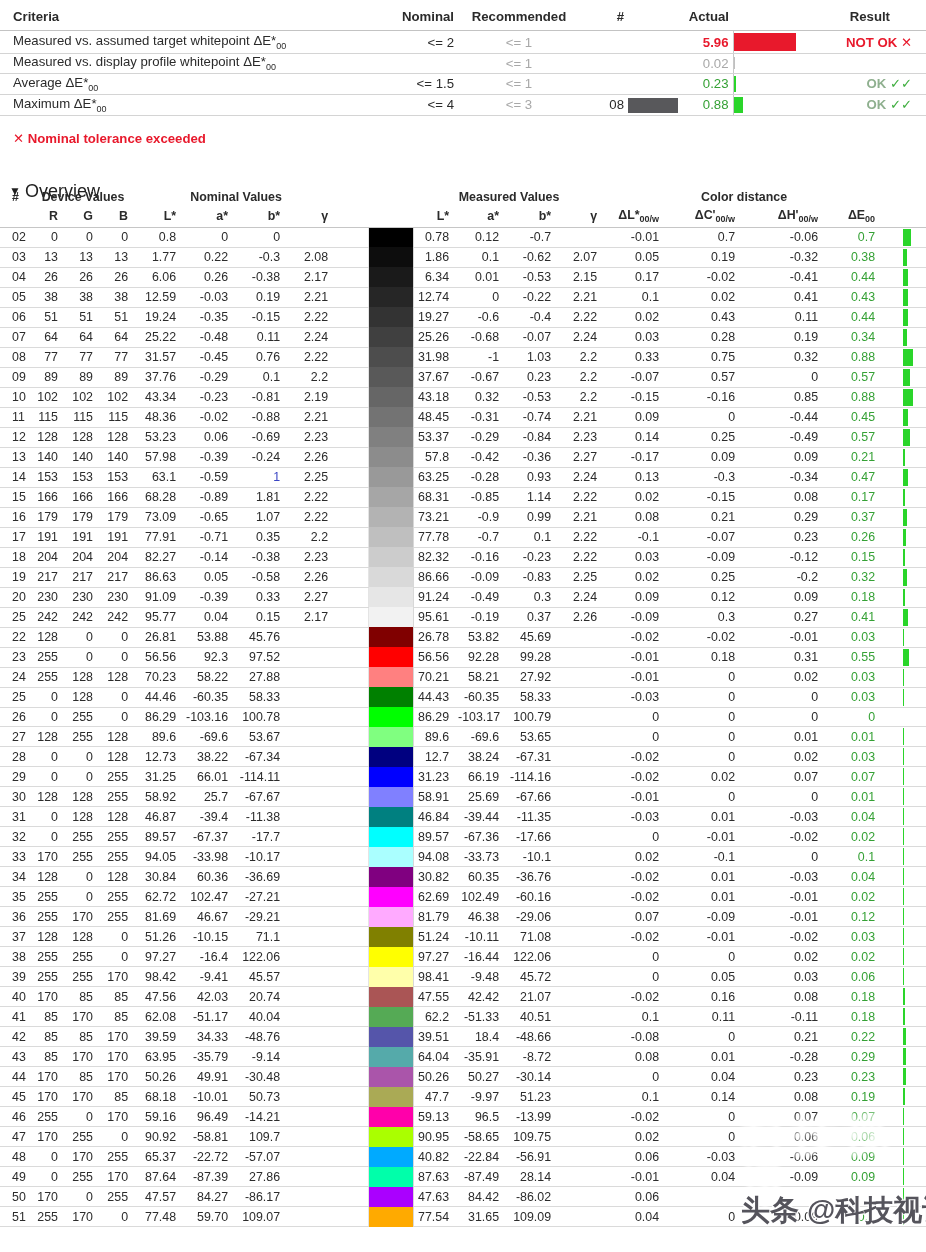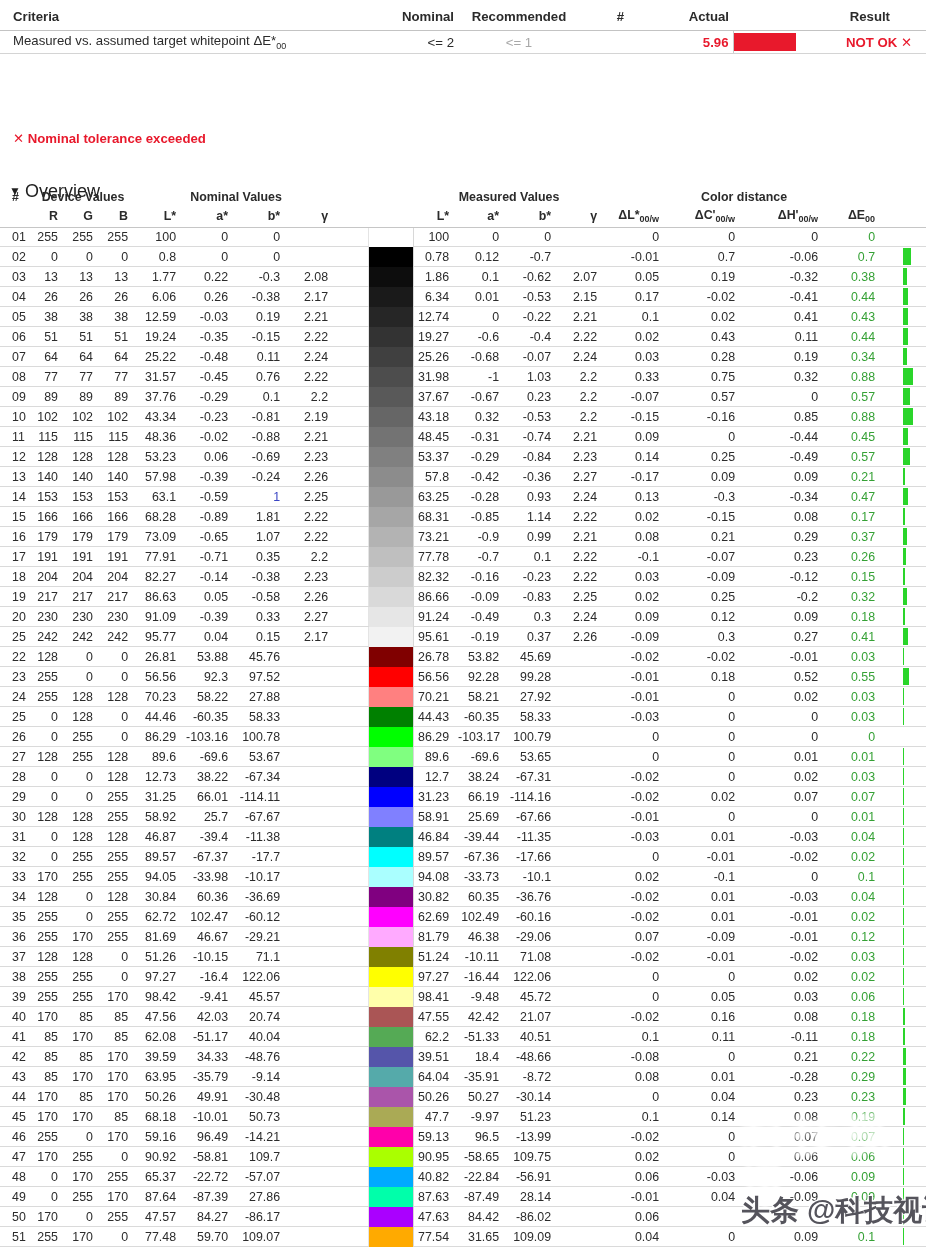--- a/index.html
+++ b/index.html
@@ -100,20 +100,58 @@
         <td class="c-nom">&lt;= 2</td>
         <td class="c-rec">&lt;= 1</td>
         <td class="c-cnt"></td>
         <td class="c-cntbar"></td>
         <td class="c-act act-fail">5.96</td>
         <td class="c-bar">
           <span class="hbar" style="width: 62px; height: 18px; margin: 2px 0px; background: rgb(232, 25, 44);"></span>
         </td>
         <td class="c-res"><span class="res-fail">NOT OK ✕</span></td>
       </tr>
+      <tr>
+        <td class="c-label"><span>Measured vs. display profile whitepoint ΔE*</span><sub>00</sub></td>
+        <td class="c-nom"></td>
+        <td class="c-rec">&lt;= 1</td>
+        <td class="c-cnt"></td>
+        <td class="c-cntbar"></td>
+        <td class="c-act act-none">0.02</td>
+        <td class="c-bar">
+          <span class="hbar" style="width: 1px; height: 12px; margin: 2px 0px; background: rgb(192, 192, 192);"></span>
+        </td>
+        <td class="c-res"></td>
+      </tr>
+      <tr>
+        <td class="c-label"><span>Average ΔE*</span><sub>00</sub></td>
+        <td class="c-nom">&lt;= 1.5</td>
+        <td class="c-rec">&lt;= 1</td>
+        <td class="c-cnt"></td>
+        <td class="c-cntbar"></td>
+        <td class="c-act act-pass">0.23</td>
+        <td class="c-bar">
+          <span class="hbar" style="width: 2px; height: 16px; margin: 2px 0px; background: rgb(42, 213, 42);"></span>
+        </td>
+        <td class="c-res"><span class="ok-word">OK</span><span class="ok-checks"> ✓✓</span></td>
+      </tr>
+      <tr>
+        <td class="c-label"><span>Maximum ΔE*</span><sub>00</sub></td>
+        <td class="c-nom">&lt;= 4</td>
+        <td class="c-rec">&lt;= 3</td>
+        <td class="c-cnt">08</td>
+        <td class="c-cntbar">
+          <span class="hbar cntbar" style="background: rgb(88, 88, 91);"></span>
+        </td>
+        <td class="c-act act-pass">0.88</td>
+        <td class="c-bar">
+          <span class="hbar" style="width: 9px; height: 16px; margin: 2px 0px; background: rgb(42, 213, 42);"></span>
+        </td>
+        <td class="c-res"><span class="ok-word">OK</span><span class="ok-checks"> ✓✓</span></td>
+      </tr>
     </tbody>
 </table>
 
 <div class="warning">
   <span>✕</span>
   <span>Nominal tolerance exceeded</span>
 </div>
 
 <div class="section-title">
   <span class="tri">▼</span><span>Overview</span>
@@ -172,42 +210,20 @@
       <th><span>ΔL*</span><sub>00/w</sub></th>
       <th><span>ΔC'</span><sub>00/w</sub></th>
       <th><span>ΔH'</span><sub>00/w</sub></th>
       <th><span>ΔE</span><sub>00</sub></th>
       <th class="empty"></th>
       <th class="empty"></th>
     </tr>
   </thead>
   <tbody id="overview-body">
       <tr>
-        <td class="idx">01</td>
-        <td class="num">255</td>
-        <td class="num">255</td>
-        <td class="num">255</td>
-        <td class="num">100</td>
-        <td class="num">0</td>
-        <td class="num">0</td>
-        <td class="num"></td>
-        <td></td>
-        <td class="swatch" style="background: rgb(255, 255, 255);"></td>
-        <td class="num">100</td>
-        <td class="num">0</td>
-        <td class="num">0</td>
-        <td class="num"></td>
-        <td class="num">0</td>
-        <td class="num">0</td>
-        <td class="num">0</td>
-        <td class="num de">0</td>
-        <td></td>
-        <td class="barcell"></td>
-      </tr>
-      <tr>
         <td class="idx">02</td>
         <td class="num">0</td>
         <td class="num">0</td>
         <td class="num">0</td>
         <td class="num">0.8</td>
         <td class="num">0</td>
         <td class="num">0</td>
         <td class="num"></td>
         <td></td>
         <td class="swatch" style="background: rgb(0, 0, 0);"></td>
@@ -714,21 +730,21 @@
         <td class="num">97.52</td>
         <td class="num"></td>
         <td></td>
         <td class="swatch" style="background: rgb(255, 0, 0);"></td>
         <td class="num">56.56</td>
         <td class="num">92.28</td>
         <td class="num">99.28</td>
         <td class="num"></td>
         <td class="num">-0.01</td>
         <td class="num">0.18</td>
-        <td class="num">0.52</td>
+        <td class="num">0.31</td>
         <td class="num de">0.55</td>
         <td></td>
         <td class="barcell">
           <span class="debar" style="width: 6px; background: rgb(42, 213, 42);"></span>
         </td>
       </tr>
       <tr>
         <td class="idx">24</td>
         <td class="num">255</td>
         <td class="num">128</td>
@@ -990,21 +1006,21 @@
           <span class="debar" style="width: 1px; background: rgb(42, 213, 42);"></span>
         </td>
       </tr>
       <tr>
         <td class="idx">35</td>
         <td class="num">255</td>
         <td class="num">0</td>
         <td class="num">255</td>
         <td class="num">62.72</td>
         <td class="num">102.47</td>
-        <td class="num">-60.12</td>
+        <td class="num">-27.21</td>
         <td class="num"></td>
         <td></td>
         <td class="swatch" style="background: rgb(255, 0, 255);"></td>
         <td class="num">62.69</td>
         <td class="num">102.49</td>
         <td class="num">-60.16</td>
         <td class="num"></td>
         <td class="num">-0.02</td>
         <td class="num">0.01</td>
         <td class="num">-0.01</td>

